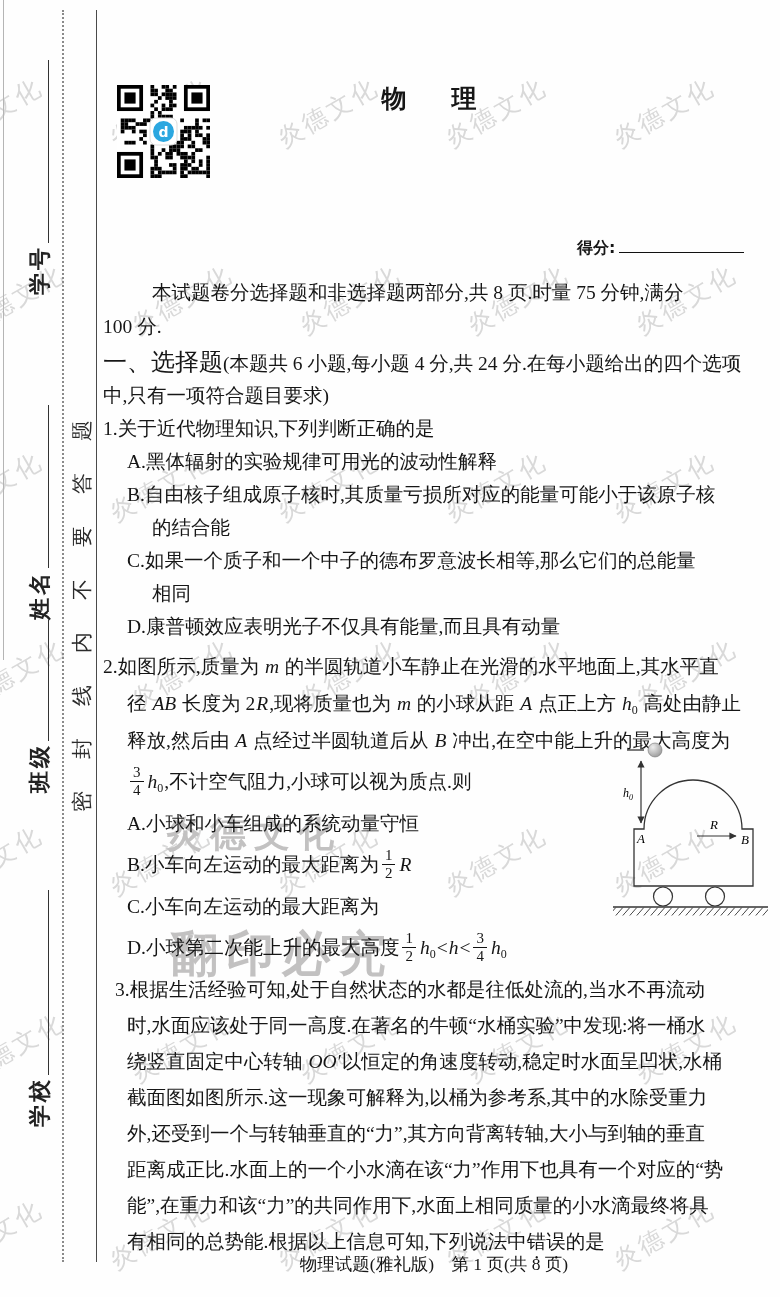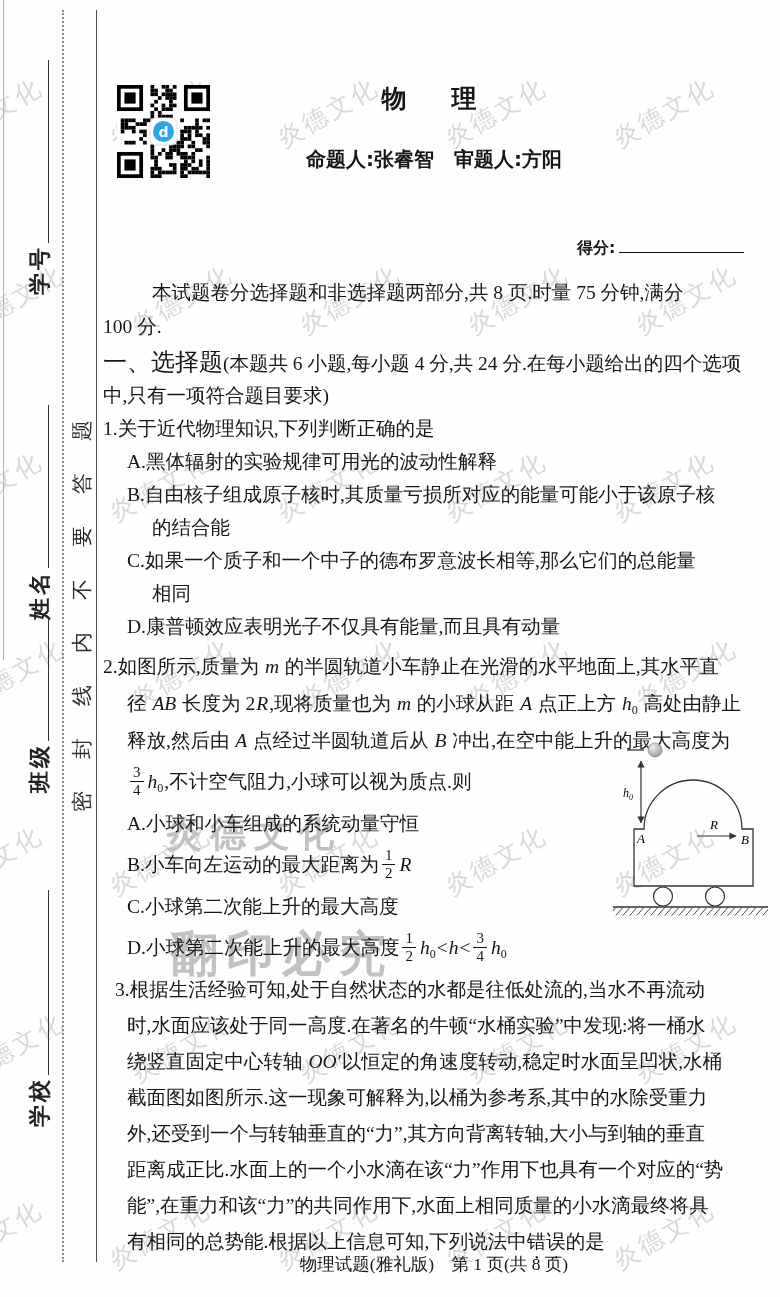--- a/index.html
+++ b/index.html
@@ -297,21 +297,20 @@
         <rect x="70.68" y="3.72" width="18.6" height="18.6" fill="#fff"></rect>
         <rect x="74.4" y="7.44" width="11.16" height="11.16" fill="#000"></rect>
         <rect x="0" y="66.96000000000001" width="26.040000000000003" height="26.040000000000003" fill="#000"></rect>
         <rect x="3.72" y="70.68" width="18.6" height="18.6" fill="#fff"></rect>
         <rect x="7.44" y="74.4" width="11.16" height="11.16" fill="#000"></rect>
         <rect x="33" y="33" width="27" height="27" fill="#fff" rx="6" stroke="#ddd"></rect>
         <circle cx="46.5" cy="46.5" r="10.5" fill="#2ba7e0"></circle>
         <text x="46.5" y="51.5" text-anchor="middle" font-size="14" font-weight="bold" font-family="DejaVu Sans, sans-serif" fill="#fff">d</text>
       </svg></div>
   <div id="subject">物　理</div>
-  <div id="setters">命题人:张睿智　审题人:方阳</div>
   <div id="score">
     <span class="lab">得分:</span>
     <span class="sc-line"></span>
   </div>
 
   <div id="content">
       <div class="block" style="top: 276px;">
         <div class="line" style="height: 34px; line-height: 34px; padding-left: 49px;"><span>本试题卷分选择题和非选择题两部分,共 8 页.时量 75 分钟,满分</span></div>
         <div class="line" style="height: 34px; line-height: 34px; padding-left: 0px;"><span>100 分.</span></div>
       </div>
@@ -328,21 +327,21 @@
         <div class="line" style="height: 33px; line-height: 33px; padding-left: 49px;"><span>相同</span></div>
         <div class="line" style="height: 33px; line-height: 33px; padding-left: 24px;"><span>D.康普顿效应表明光子不仅具有能量,而且具有动量</span></div>
       </div>
       <div class="block" style="top: 648px;">
         <div class="line" style="height: 37px; line-height: 37px; padding-left: 0px;"><span>2.如图所示,质量为 </span><span class="v">m</span><span> 的半圆轨道小车静止在光滑的水平地面上,其水平直</span></div>
         <div class="line" style="height: 37px; line-height: 37px; padding-left: 24px;"><span>径 </span><span class="v">AB</span><span> 长度为 2</span><span class="v">R</span><span>,现将质量也为 </span><span class="v">m</span><span> 的小球从距 </span><span class="v">A</span><span> 点正上方 </span><span class="v">h<sub>0</sub></span><span> 高处由静止</span></div>
         <div class="line" style="height: 37px; line-height: 37px; padding-left: 24px;"><span>释放,然后由 </span><span class="v">A</span><span> 点经过半圆轨道后从 </span><span class="v">B</span><span> 冲出,在空中能上升的最大高度为</span></div>
         <div class="line" style="height: 46px; line-height: 46px; padding-left: 24px;"><span class="fr"><span class="num">3</span><span class="den">4</span></span><span class="v">h<sub>0</sub></span><span>,不计空气阻力,小球可以视为质点.则</span></div>
         <div class="line" style="height: 37px; line-height: 37px; padding-left: 24px;"><span>A.小球和小车组成的系统动量守恒</span></div>
         <div class="line" style="height: 46px; line-height: 46px; padding-left: 24px;"><span>B.小车向左运动的最大距离为</span><span class="fr"><span class="num">1</span><span class="den">2</span></span><span class="v">R</span></div>
-        <div class="line" style="height: 37px; line-height: 37px; padding-left: 24px;"><span>C.小球第二次能上升的最大高度</span></div>
+        <div class="line" style="height: 37px; line-height: 37px; padding-left: 24px;"><span>C.小车向左运动的最大距离为</span></div>
         <div class="line" style="height: 46px; line-height: 46px; padding-left: 24px;"><span>D.小球第二次能上升的最大高度</span><span class="fr"><span class="num">1</span><span class="den">2</span></span><span class="v">h<sub>0</sub></span><span>&lt;</span><span class="v">h</span><span>&lt;</span><span class="fr"><span class="num">3</span><span class="den">4</span></span><span class="v">h<sub>0</sub></span></div>
       </div>
       <div class="block" style="top: 972px;">
         <div class="line" style="height: 36px; line-height: 36px; padding-left: 0px; margin-left: 12px;"><span>3.根据生活经验可知,处于自然状态的水都是往低处流的,当水不再流动</span></div>
         <div class="line" style="height: 36px; line-height: 36px; padding-left: 24px;"><span>时,水面应该处于同一高度.在著名的牛顿“水桶实验”中发现:将一桶水</span></div>
         <div class="line" style="height: 36px; line-height: 36px; padding-left: 24px;"><span>绕竖直固定中心转轴 </span><span class="v">OO′</span><span>以恒定的角速度转动,稳定时水面呈凹状,水桶</span></div>
         <div class="line" style="height: 36px; line-height: 36px; padding-left: 24px;"><span>截面图如图所示.这一现象可解释为,以桶为参考系,其中的水除受重力</span></div>
         <div class="line" style="height: 36px; line-height: 36px; padding-left: 24px;"><span>外,还受到一个与转轴垂直的“力”,其方向背离转轴,大小与到轴的垂直</span></div>
         <div class="line" style="height: 36px; line-height: 36px; padding-left: 24px;"><span>距离成正比.水面上的一个小水滴在该“力”作用下也具有一个对应的“势</span></div>
         <div class="line" style="height: 36px; line-height: 36px; padding-left: 24px;"><span>能”,在重力和该“力”的共同作用下,水面上相同质量的小水滴最终将具</span></div>

